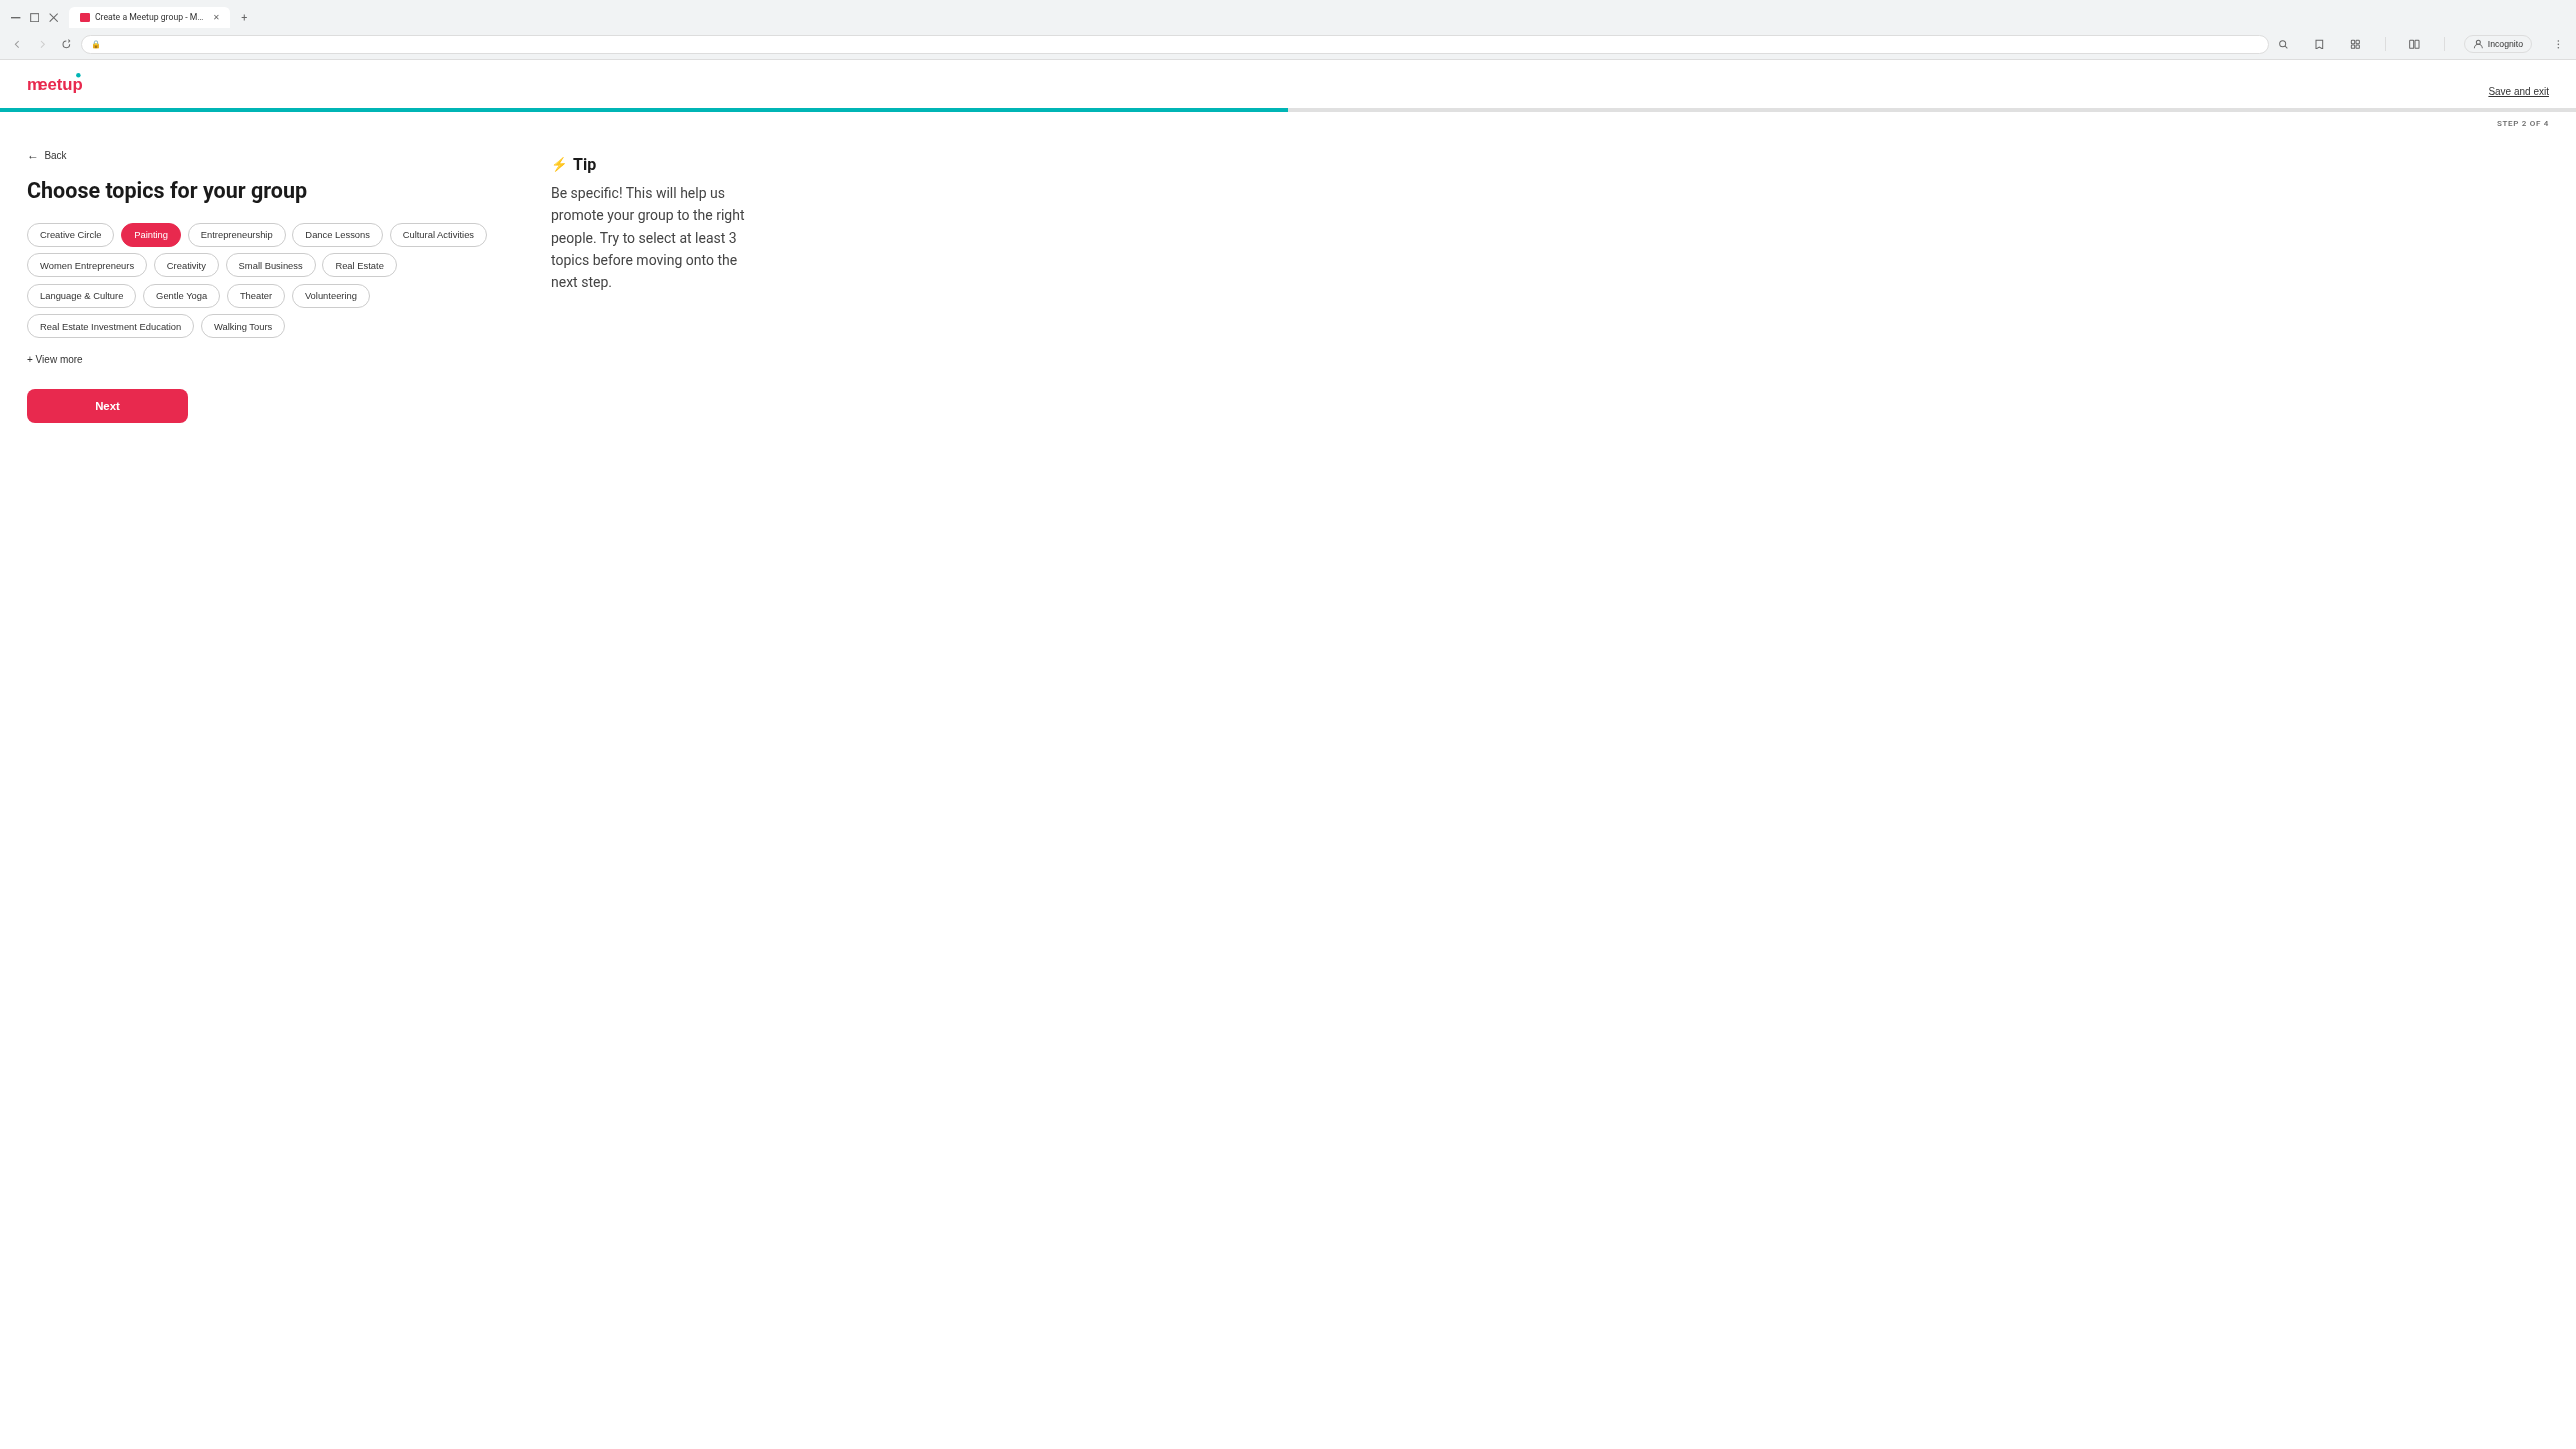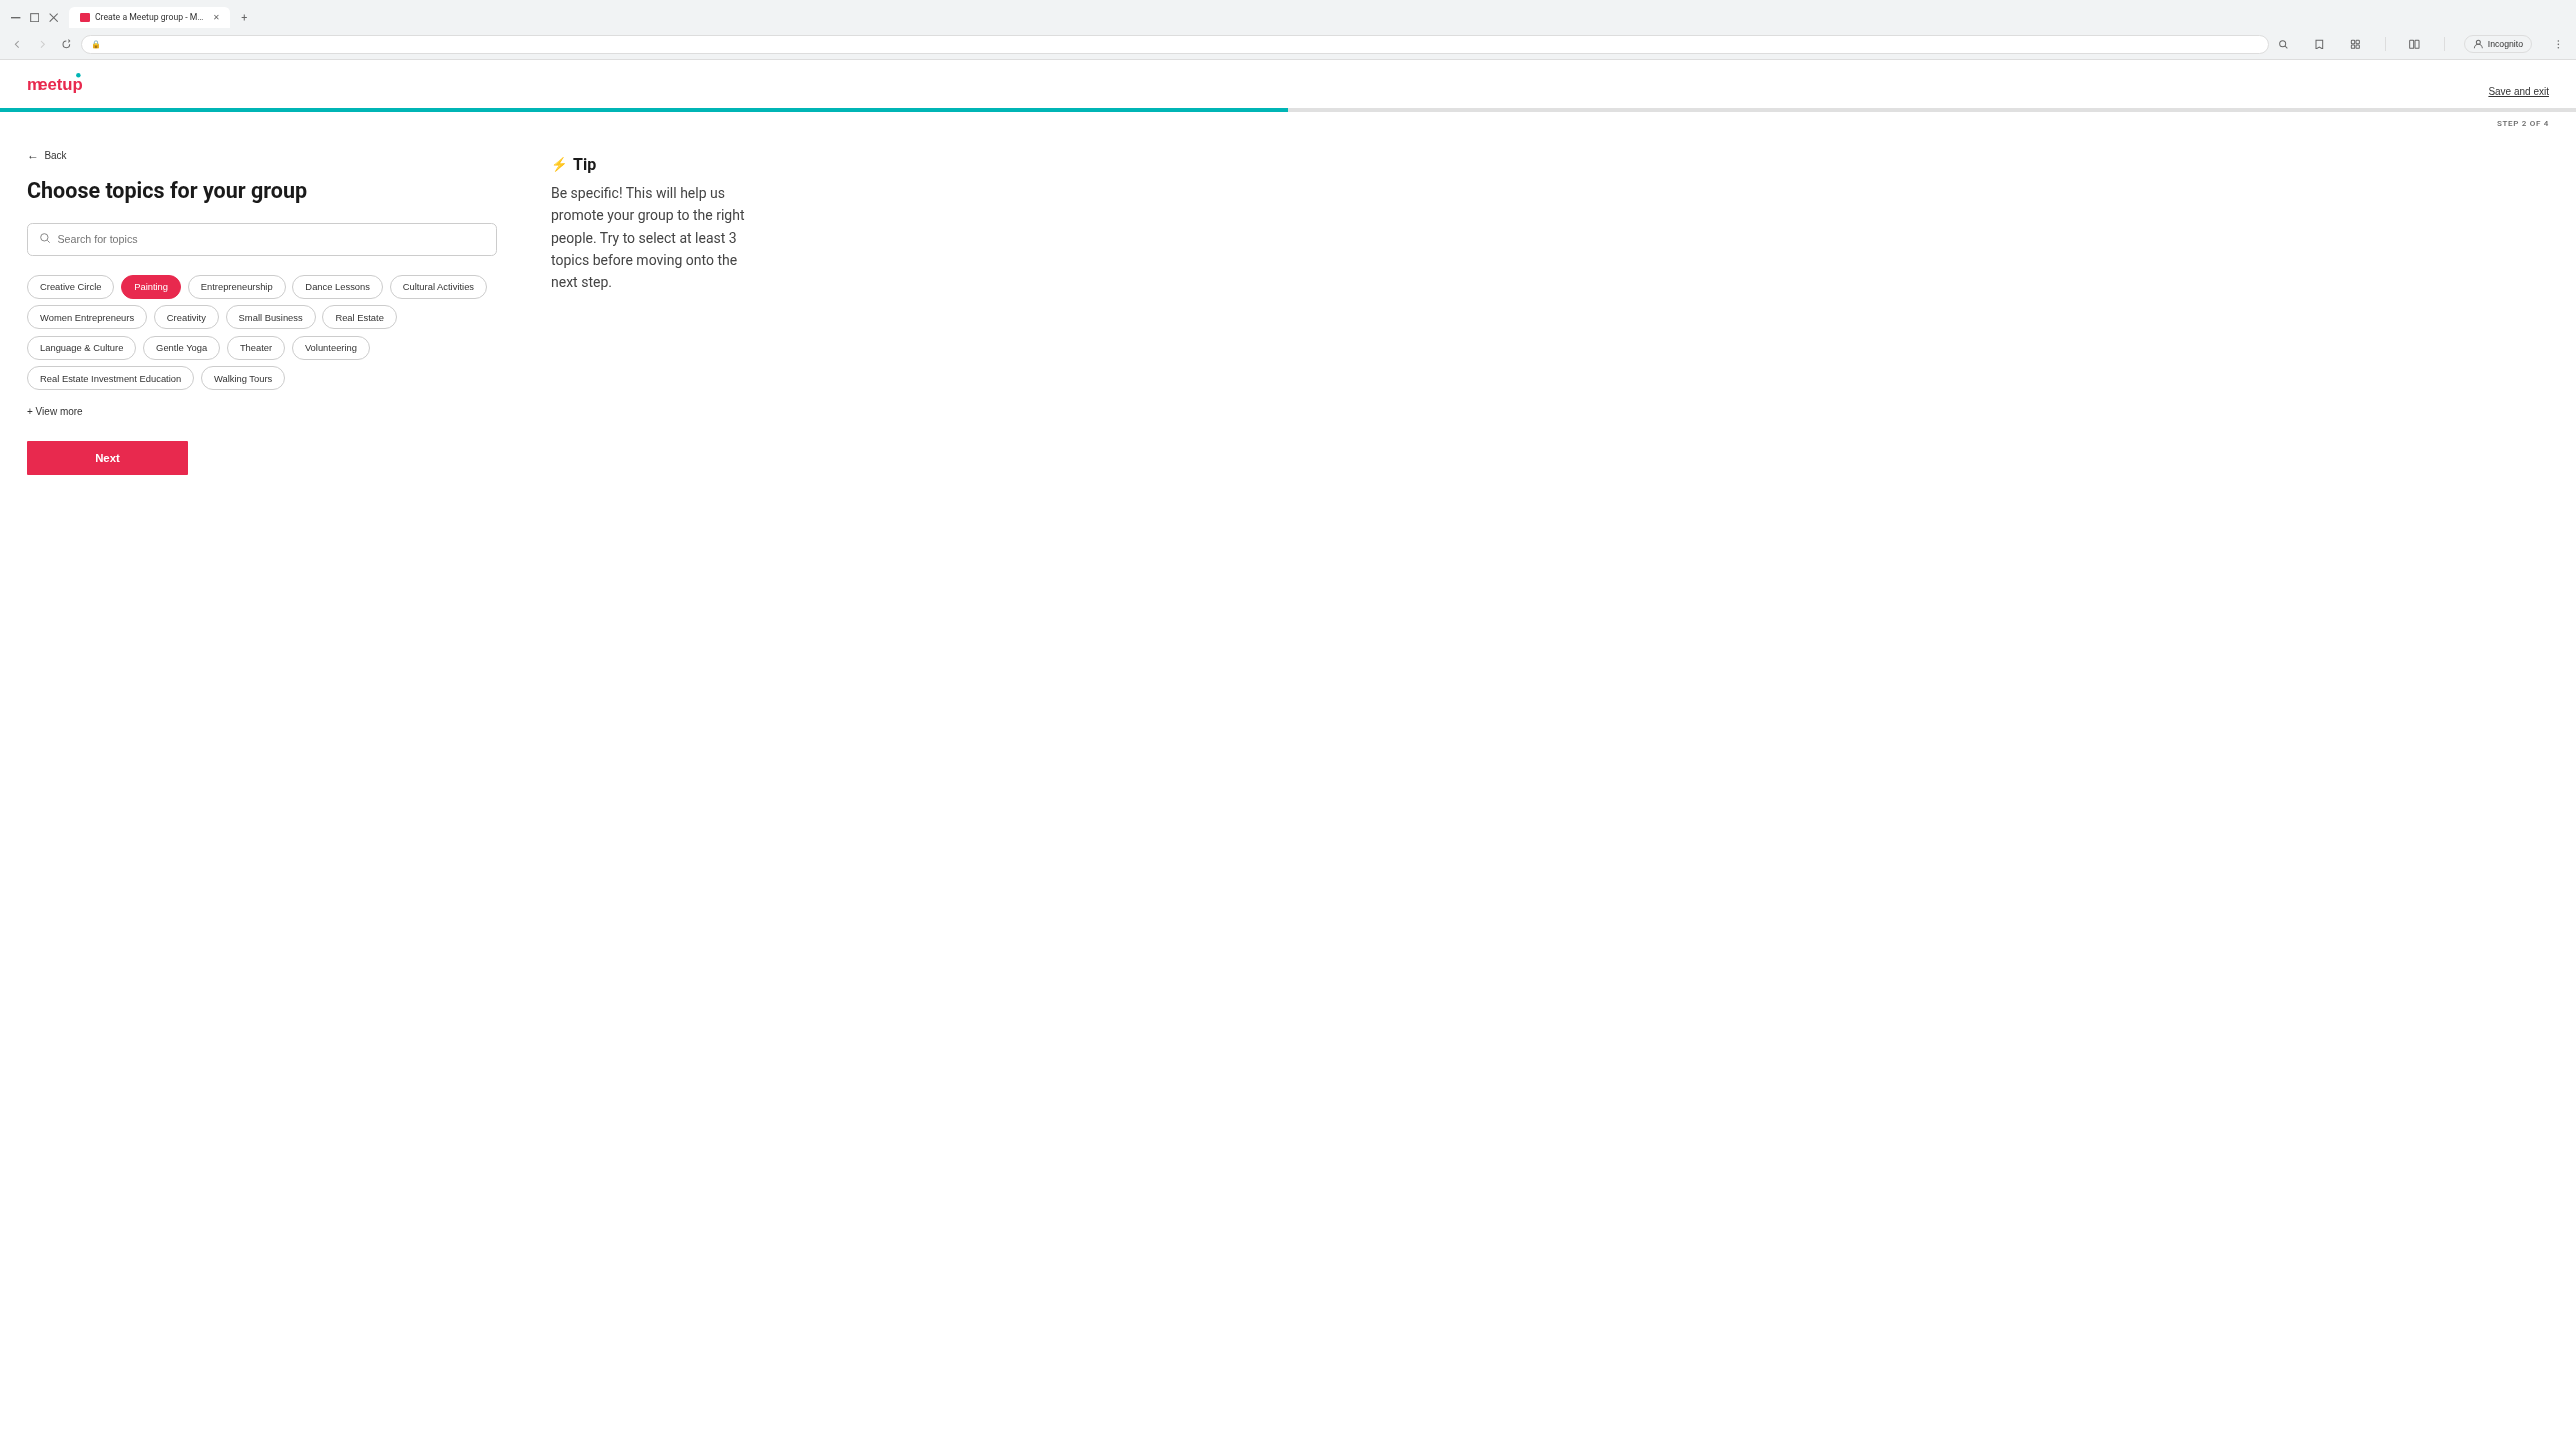--- a/index.html
+++ b/index.html
@@ -60,21 +60,21 @@
 
     
     .topics-grid { display: flex; flex-wrap: wrap; gap: 6.7px; margin-bottom: 13.4px; }
     .topic-tag { padding: 5.4px 12px; border: 1px solid #ccc; border-radius: 34px; font-size: 9.4px; cursor: pointer; background: #fff; color: #333; white-space: nowrap; transition: all 0.15s; }
     .topic-tag.selected { background: #e8294e; border-color: #e8294e; color: #fff; font-weight: 500; }
 
     
     .view-more-btn { background: none; border: none; cursor: pointer; color: #333; font-size: 10px; padding: 2.7px 0; margin-bottom: 21.5px; }
 
     
-    .next-btn { background: #e8294e; color: #fff; border: none; border-radius: 1px; padding: 10.7px 0; width: 161px; font-size: 11.4px; font-weight: 600; cursor: pointer; transition: background 0.15s; }
+    .next-btn { background: #e8294e; color: #fff; border: none; border-radius: 8px; padding: 10.7px 0; width: 161px; font-size: 11.4px; font-weight: 600; cursor: pointer; transition: background 0.15s; }
 
     
     .tip-box { }
     .tip-header { display: flex; align-items: center; gap: 5.4px; margin-bottom: 8px; }
     .tip-lightning { color: #00b5b5; font-size: 13.4px; }
     .tip-title { font-size: 16px; font-weight: 700; color: #1a1a1a; }
     .tip-text { font-size: 14px; color: #444; line-height: 1.6; }
   </style>
 </head>
 <body>
@@ -197,29 +197,20 @@
       
       <button class="back-btn">
         <span class="back-arrow">←</span>
         <span>Back</span>
       </button>
 
       
       <h1 class="page-title">Choose topics for your group</h1>
 
       
-      <div class="search-box">
-        <span class="search-icon">
-          <svg width="12" height="12" viewBox="0 0 18 18">
-              <circle cx="8" cy="8" r="5.5" fill="none" stroke="#888" stroke-width="1.5"></circle>
-              <line x1="12.5" y1="12.5" x2="16" y2="16" stroke="#888" stroke-width="1.5"></line>
-            </svg>
-        </span>
-        <input class="search-input" type="text" placeholder="Search for topics" style="">
-      </div>
 
       
       <div class="topics-grid" id="topics-container">
       <button class="topic-tag">Creative Circle</button>
           <button class="topic-tag selected">Painting</button>
           <button class="topic-tag">Entrepreneurship</button>
           <button class="topic-tag">Dance Lessons</button>
           <button class="topic-tag">Cultural Activities</button>
           <button class="topic-tag">Women Entrepreneurs</button>
           <button class="topic-tag">Creativity</button>

